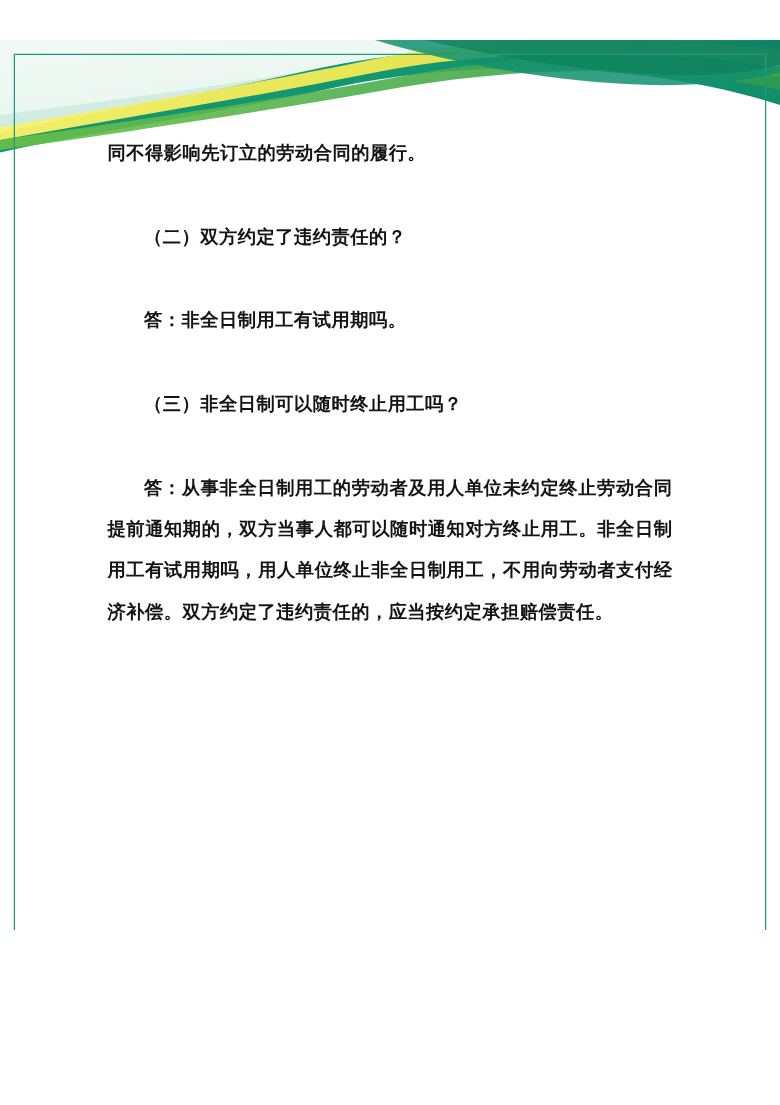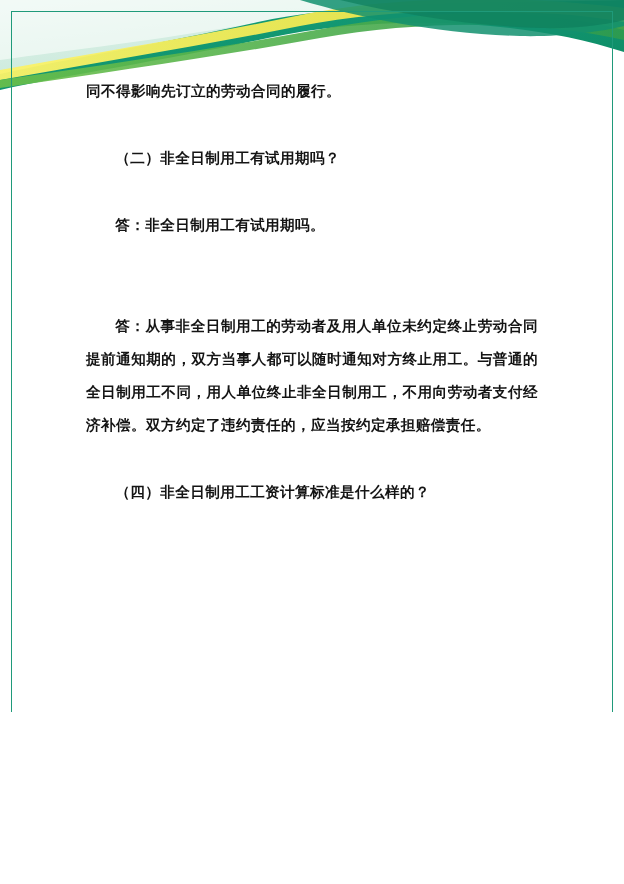--- a/index.html
+++ b/index.html
@@ -13,20 +13,21 @@
     font-family: "DejaVu Serif", serif;
     overflow: hidden;
   }
   .page {
     position: relative;
     width: 624px;
     height: 712px;
     background: #ffffff;
     box-sizing: border-box;
     overflow: hidden;
+    margin-top: 32px;
   }
   .deco {
     position: absolute;
     left: 0;
     top: 0;
     width: 624px;
     height: 884px;
     pointer-events: none;
   }
   .border-frame {
@@ -104,23 +105,23 @@
       <path d="M0,884 L0,856 C80,868 170,878 260,882 C300,883 340,884 360,884 Z" fill="#0e7f5d" opacity="0.75"></path>
       <path d="M240,884 C160,876 80,862 0,846 L0,884 Z" fill="#14a07a" opacity="0.55"></path>
     </g>
   </svg>
 
   <div class="border-frame"></div>
 
   <div class="content">
     <p class="para">同不得影响先订立的劳动合同的履行。</p>
     <div class="gap-m"></div>
-    <p class="para indent">（二）非全日制用工有试用期吗？</p>
+    <p class="para indent">（二）双方约定了违约责任的？</p>
     <div class="gap-m"></div>
     <p class="para indent">答：非全日制用工有试用期吗。</p>
     <div class="gap-m"></div>
+    <p class="para indent">（三）非全日制可以随时终止用工吗？</p>
     <div class="gap-m"></div>
-    <p class="para indent">答：从事非全日制用工的劳动者及用人单位未约定终止劳动合同提前通知期的，双方当事人都可以随时通知对方终止用工。与普通的全日制用工不同，用人单位终止非全日制用工，不用向劳动者支付经济补偿。双方约定了违约责任的，应当按约定承担赔偿责任。</p>
+    <p class="para indent">答：从事非全日制用工的劳动者及用人单位未约定终止劳动合同提前通知期的，双方当事人都可以随时通知对方终止用工。非全日制用工有试用期吗，用人单位终止非全日制用工，不用向劳动者支付经济补偿。双方约定了违约责任的，应当按约定承担赔偿责任。</p>
     <div class="gap-m"></div>
-    <p class="para indent">（四）非全日制用工工资计算标准是什么样的？</p>
   </div>
 
 </div>
 
 </body></html>

